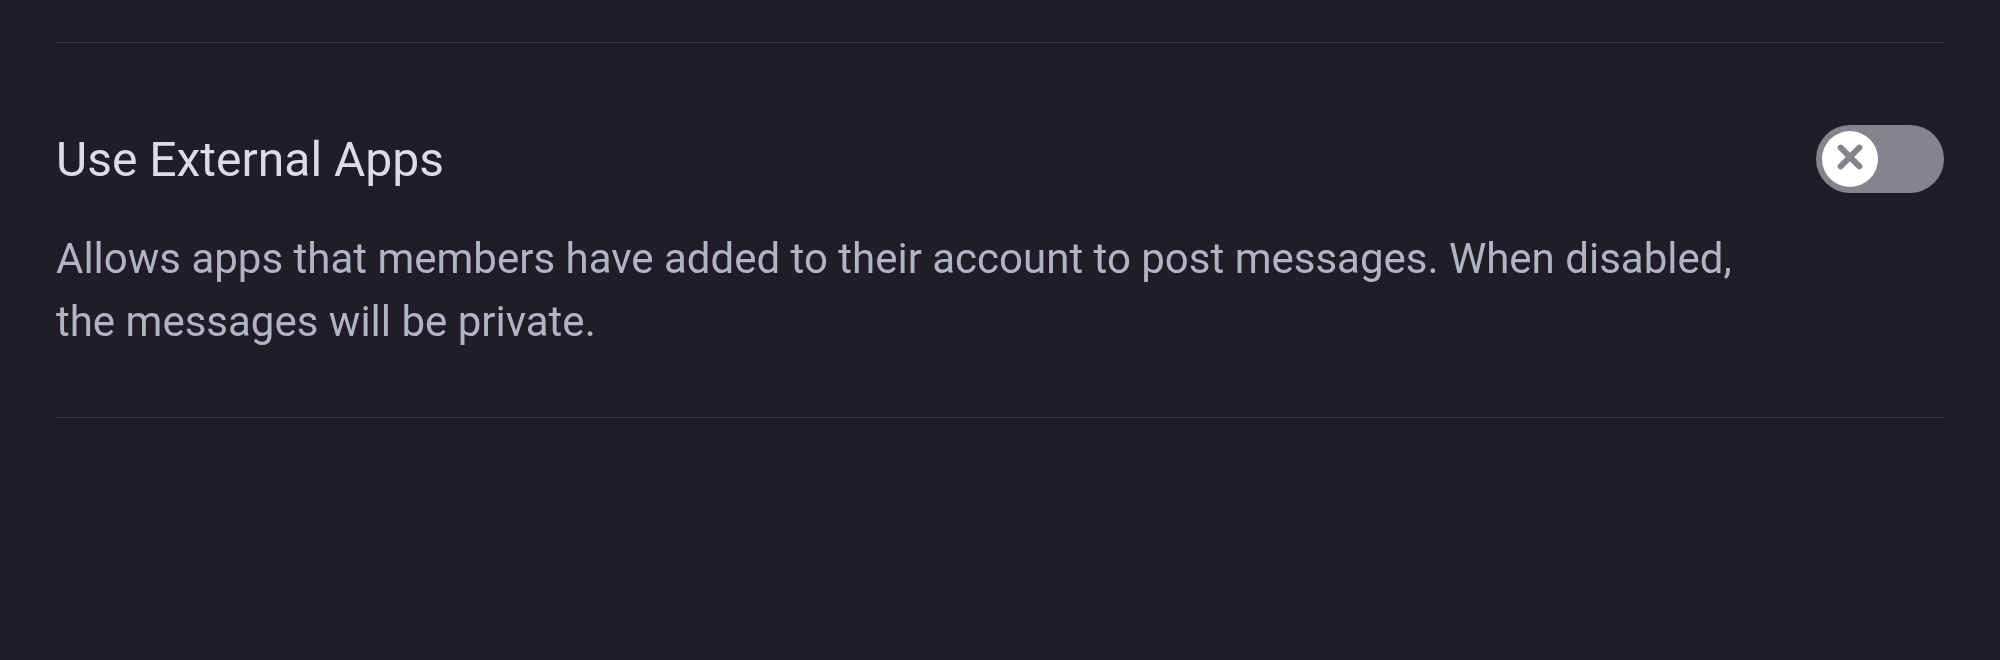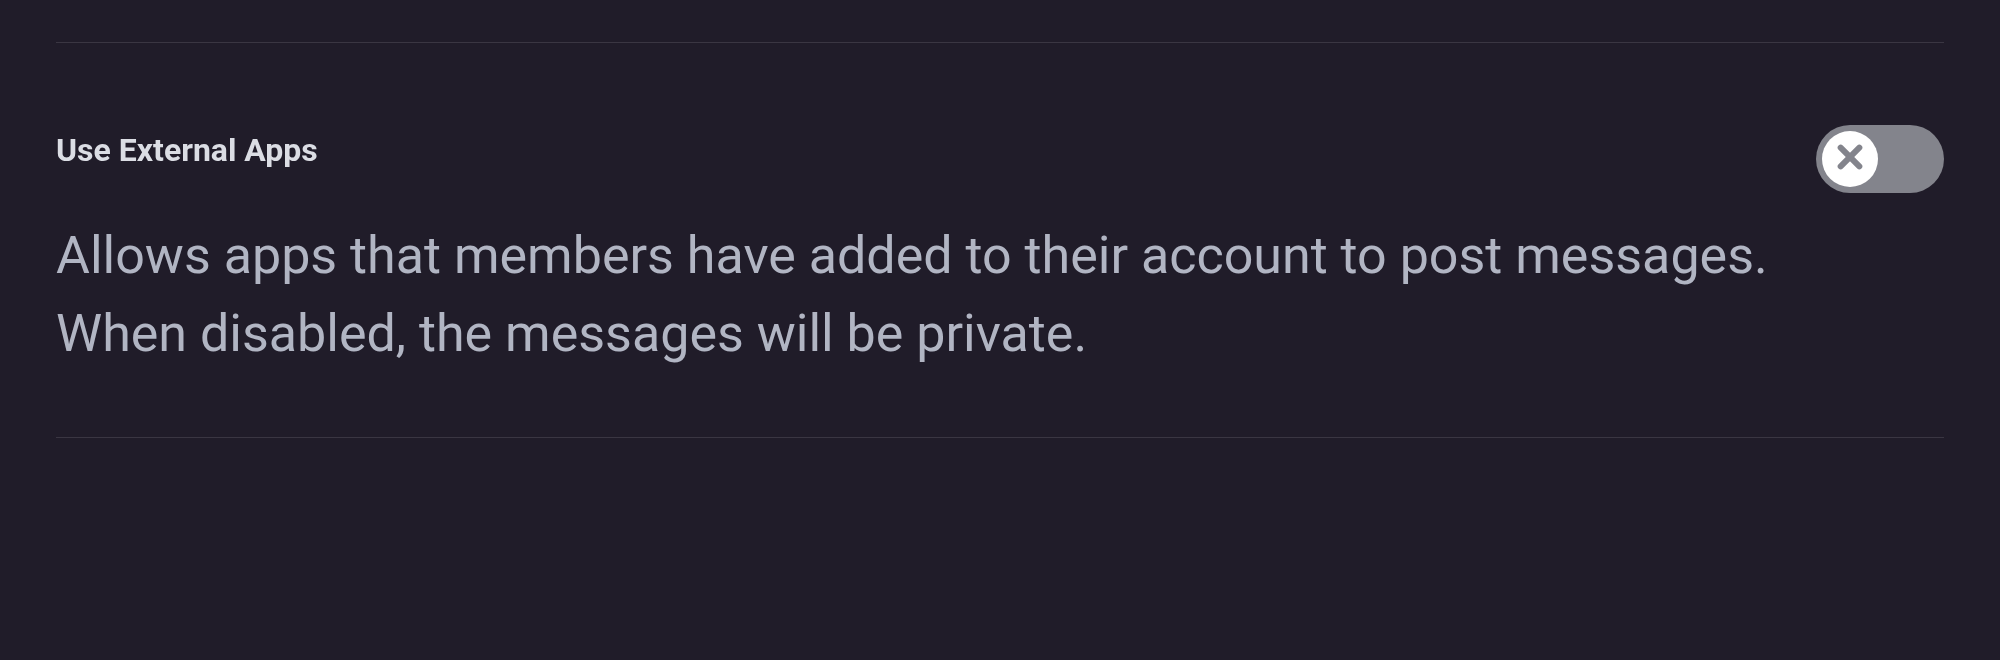--- a/index.html
+++ b/index.html
@@ -33,28 +33,28 @@
       justify-content: space-between;
       align-items: flex-start;
       padding-top: 88px;
     }
     .setting-text {
       flex: 1;
       padding-right: 40px;
     }
     .setting-title {
       color: #dbdde4;
-      font-size: 32px;
-      font-weight: 700;
+      font-size: 48px;
+      font-weight: 400;
       line-height: 1.2;
-      margin-bottom: 48px;
+      margin-bottom: 38px;
     }
     .setting-description {
       color: #b1b5c3;
-      font-size: 52px;
+      font-size: 42px;
       font-weight: 400;
       line-height: 1.5;
     }
     .toggle {
       position: relative;
       width: 128px;
       height: 68px;
       background-color: #83848c;
       border-radius: 34px;
       flex-shrink: 0;

